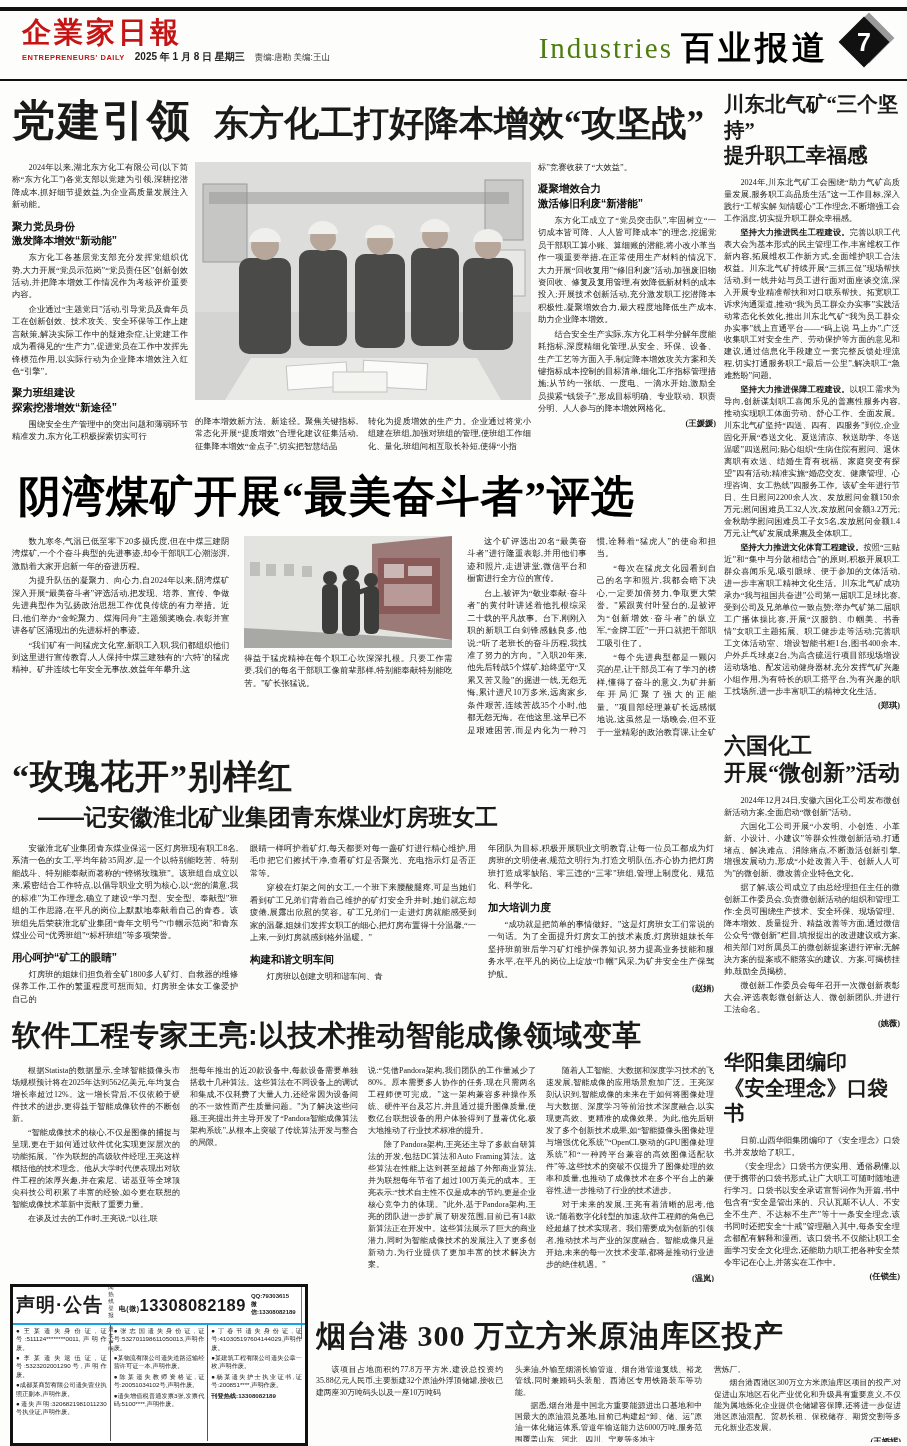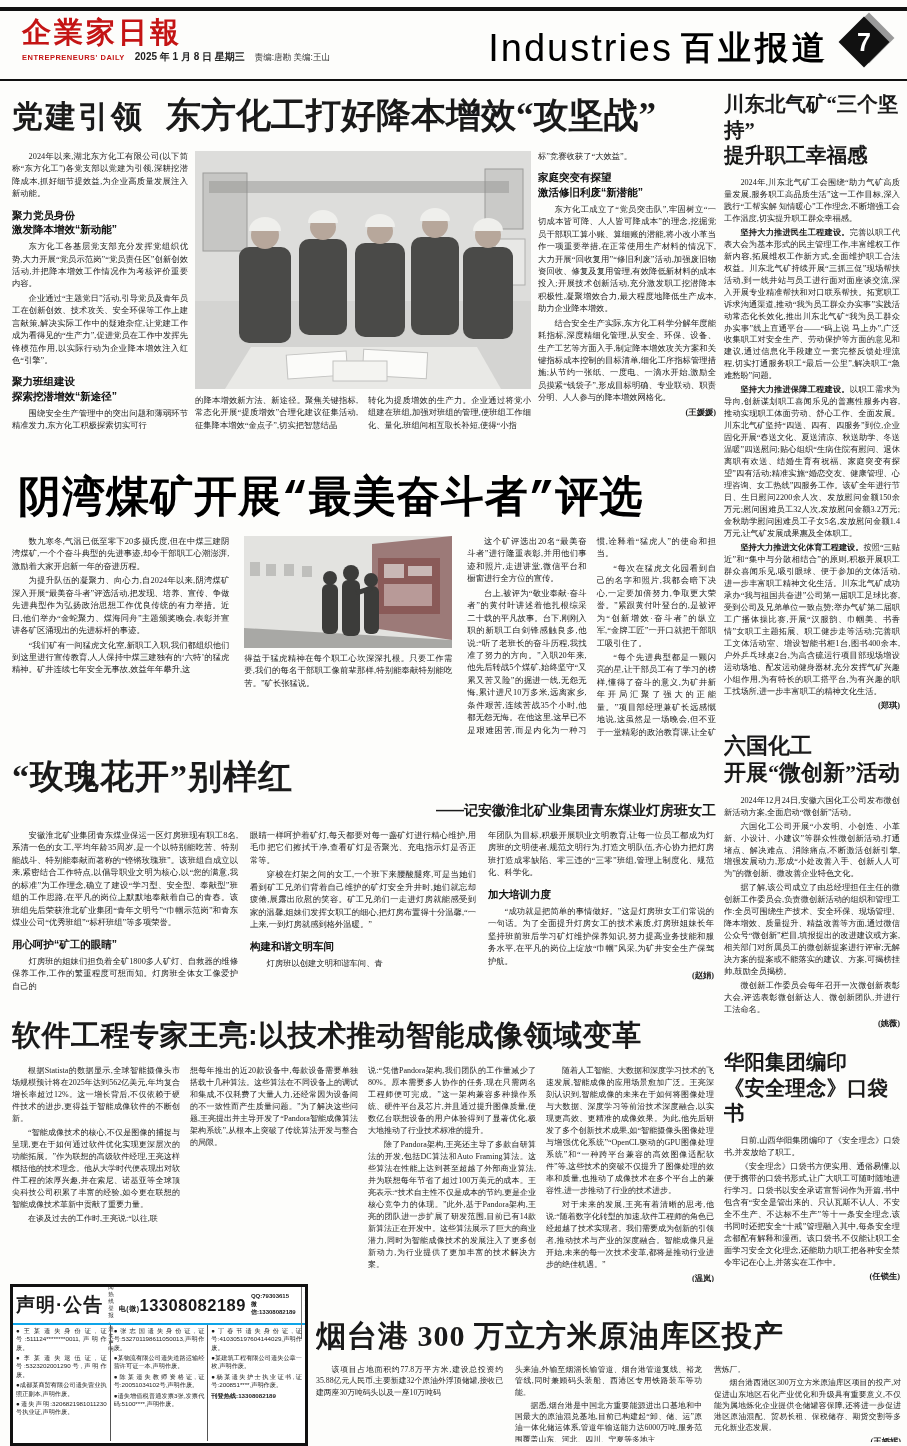--- a/index.html
+++ b/index.html
@@ -9,63 +9,63 @@
   .rule-head{position:absolute;left:0;right:0;top:79px;height:2px;background:#111;}
 
   
   .mast{position:absolute;left:22px;top:18px;}
   .logo-cn{font-family:"Liberation Serif",serif;font-weight:900;font-size:29px;color:#c41414;letter-spacing:3px;line-height:1;}
   .logo-sub{margin-top:3px;display:flex;align-items:baseline;gap:10px;}
   .logo-en{color:#c41414;font-family:"Liberation Sans",sans-serif;font-size:7.5px;font-weight:bold;letter-spacing:.5px;}
   .dateline{font-family:"Liberation Sans",sans-serif;font-size:10px;font-weight:bold;color:#222;}
   .editors{font-family:"Liberation Sans",sans-serif;font-size:8.5px;color:#333;}
   .section{position:absolute;right:78px;top:26px;display:flex;align-items:center;gap:8px;}
-  .sec-en{font-family:Liberation Sans, sans-serif;font-size:38px;color:#000000;letter-spacing:2px;}
+  .sec-en{font-family:Liberation Serif, serif;font-size:29px;color:#4d7c0f;letter-spacing:2px;}
   .sec-cn{font-family:"Liberation Sans","DejaVu Sans",sans-serif;font-weight:900;font-size:33px;letter-spacing:4px;color:#000;}
   .badge{position:absolute;right:14px;top:16px;width:52px;height:52px;}
   .badge .d1,.badge .d2{position:absolute;width:36px;height:36px;transform:rotate(45deg);}
   .badge .d1{left:10px;top:4px;background:#9a9a9a;}
   .badge .d2{left:5px;top:8px;background:#111;}
   .badge .num{position:absolute;left:5px;top:8px;width:36px;height:36px;display:flex;align-items:center;justify-content:center;
               color:#fff;font-family:"Liberation Sans",sans-serif;font-weight:900;font-size:25px;}
 
   
   .bodytext{font-size:8.3px;line-height:1.5;text-align:justify;color:#222;}
   .bodytext p{margin:0 0 2px 0;text-indent:2em;}
   .subhead{font-family:"Liberation Sans","DejaVu Sans",sans-serif;font-weight:800;font-size:10.5px;line-height:1.35;
            color:#111;margin:7px 0 5px 0;text-indent:0;}
   .byline{text-align:right;font-size:8.3px;font-weight:bold;text-indent:0;margin-top:2px;}
   .hl{font-weight:900;color:#000;}
 
   
   .a1{position:absolute;left:12px;top:92px;width:704px;height:374px;overflow:hidden;}
   .a1-hl{display:flex;align-items:baseline;gap:22px;}
-  .a1-kicker{font-family:"Liberation Sans","DejaVu Sans",sans-serif;font-weight:900;font-size:31px;letter-spacing:2px;}
+  .a1-kicker{font-family:"Liberation Sans","DejaVu Sans",sans-serif;font-weight:900;font-size:43px;letter-spacing:2px;}
   .a1-head{font-family:"Liberation Serif",serif;font-weight:700;font-size:35px;letter-spacing:0px;white-space:nowrap;}
   .a1-cols{display:flex;gap:7px;margin-top:12px;}
   .a1c1{width:176px;height:300px;overflow:hidden;}
   .a1mid{width:336px;}
   .a1c3{width:178px;height:310px;overflow:hidden;}
-  .a1-under{display:flex;gap:10px;margin-top:6px;}
+  .a1-under{display:flex;gap:10px;margin-top:16px;}
   .a1-under div{width:163px;}
   .a1-under p{text-indent:0;}
 
   
   .a2{position:absolute;left:12px;top:468px;width:704px;height:282px;overflow:hidden;}
-  .a2-head{font-family:Liberation Mono, monospace;font-weight:900;font-size:43px;letter-spacing:1px;margin:0 0 10px 6px;}
+  .a2-head{font-family:Liberation Serif, serif;font-weight:900;font-size:43px;letter-spacing:1px;margin:0 0 10px 6px;}
   .a2-body{display:flex;gap:15px;}
   .a2c1{width:222px;height:212px;overflow:hidden;}
   .a2c2{width:208px;}
   .a2flow{width:254px;height:218px;column-count:2;column-gap:10px;overflow:hidden;}
   .a2c2 .cont p{text-indent:0;}
 
   
   .a3{position:absolute;left:12px;top:754px;width:704px;height:260px;overflow:hidden;}
   .a3-head{font-family:"Liberation Serif",serif;font-weight:900;font-size:34px;letter-spacing:1px;}
-  .a3-sub{font-family:"Liberation Sans","DejaVu Sans",sans-serif;font-weight:800;font-size:14px;margin:2px 0 10px 26px;text-align:right;}
+  .a3-sub{font-family:"Liberation Sans","DejaVu Sans",sans-serif;font-weight:800;font-size:23px;margin:2px 0 10px 26px;}
   .a3-body{display:flex;gap:12px;}
   .a3-body .col{width:226px;height:178px;overflow:hidden;}
 
   
   .a4{position:absolute;left:12px;top:1016px;width:704px;height:266px;overflow:hidden;}
   .a4-head{font-family:"Liberation Sans","DejaVu Sans",sans-serif;font-weight:900;font-size:29px;letter-spacing:0.5px;margin-bottom:9px;}
   .a4-body{display:flex;gap:10px;}
   .a4-body .col{width:168px;height:218px;overflow:hidden;}
   .a4-body .bodytext{font-size:8px;}
 
@@ -184,21 +184,21 @@
               <p>的降本增效新方法、新途径。聚焦关键指标,常态化开展“提质增效”合理化建议征集活动,征集降本增效“金点子”,切实把智慧结晶</p>
             </div>
           <div>
               <p>转化为提质增效的生产力。企业通过将党小组建在班组,加强对班组的管理,使班组工作细化、量化,班组间相互取长补短,使得“小指</p>
             </div>
         </div>
       </div>
       <div class="a1c3 bodytext">
         <p style="text-indent:0">标”竞赛收获了“大效益”。</p>
         <div class="subhead">
-          <div>家庭突变有探望</div>
+          <div>凝聚增效合力</div>
             <div>激活修旧利废“新潜能”</div>
         </div>
         <p>东方化工成立了“党员突击队”,牢固树立“一切成本皆可降、人人皆可降成本”的理念,挖掘党员干部职工算小账、算细账的潜能,将小改小革当作一项重要举措,在正常使用生产材料的情况下,大力开展“回收复用”“修旧利废”活动,加强废旧物资回收、修复及复用管理,有效降低新材料的成本投入;开展技术创新活动,充分激发职工挖潜降本积极性,凝聚增效合力,最大程度地降低生产成本,助力企业降本增效。</p>
         <p>结合安全生产实际,东方化工科学分解年度能耗指标,深度精细化管理,从安全、环保、设备、生产工艺等方面入手,制定降本增效攻关方案和关键指标成本控制的目标清单,细化工序指标管理措施;从节约一张纸、一度电、一滴水开始,激励全员摸紧“钱袋子”,形成目标明确、专业联动、职责分明、人人参与的降本增效网格化。</p>
         <p class="byline">(王媛媛)</p>
       </div>
     </div>
   </div>
 
   <div class="a2">

